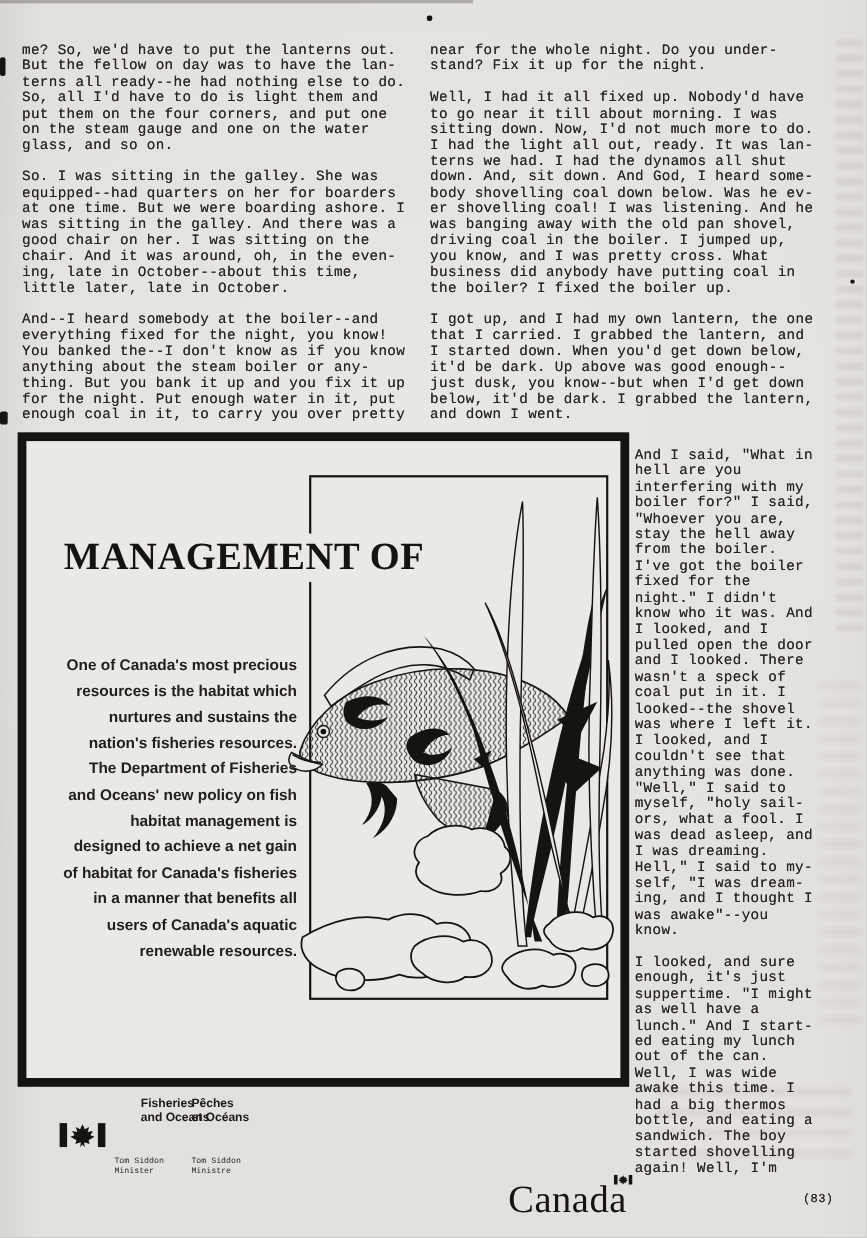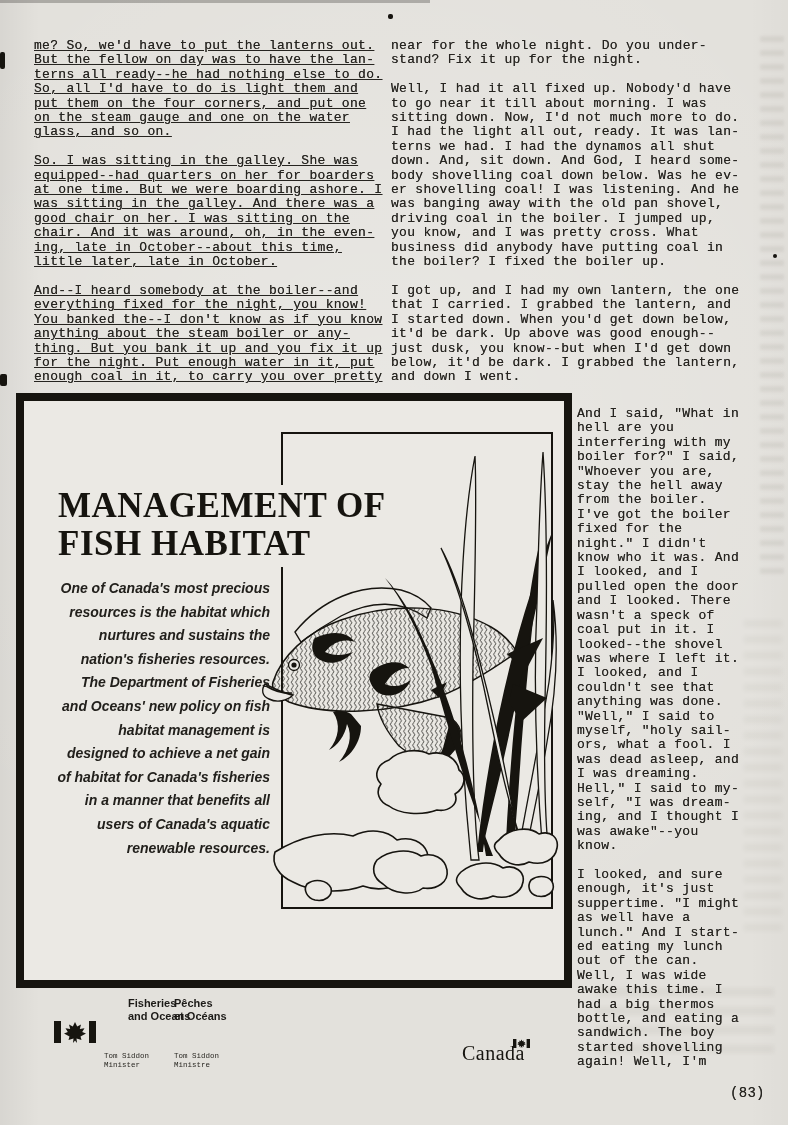--- a/index.html
+++ b/index.html
@@ -6,47 +6,47 @@
   html,body { margin:0; padding:0; background:#bfbdb8; }
   .page { position:relative; width:788px; height:1125px; margin:0 auto; overflow:hidden;
           background:
             radial-gradient(95% 70% at 48% 38%, rgba(255,255,255,0.22), rgba(255,255,255,0) 70%),
             linear-gradient(to right, rgba(0,0,0,0.05), rgba(0,0,0,0) 5%, rgba(0,0,0,0) 95%, rgba(0,0,0,0.02)),
             var(--paper);
           font-family:"Liberation Mono", monospace; color:var(--ink); }
 
   .story { position:absolute; font-size:13px; line-height:14.4px; letter-spacing:0.3px;
            white-space:pre; color:var(--ink); text-shadow:0 0 0.5px rgba(38,36,32,0.75); }
-  .col-left  { left:34px;  top:39px;text-decoration:underline; }
+  .col-left  { left:20px;  top:39px; }
   .col-right { left:391px; top:39px; }
   .col-side  { left:577px; top:407px; }
-  .pagenum   { position:absolute; left:730px; top:1085px; font-size:14px; letter-spacing:0.3px;
+  .pagenum   { position:absolute; left:730px; top:1085px; font-size:11px; letter-spacing:0.3px;
                text-shadow:0 0 0.5px rgba(38,36,32,0.75); }
 
   .ad { position:absolute; left:16px; top:393px; width:556px; height:595px; box-sizing:border-box;
         border:8px solid var(--line); background:var(--ad-paper); }
   .inner-frame { position:absolute; left:257px; top:31px; width:272px; height:477px;
                  box-sizing:border-box; border:2.5px solid var(--line); z-index:1; }
   .fish-art { position:absolute; left:257px; top:31px; width:272px; height:477px;
               overflow:visible; z-index:2; }
   .ad-title { position:absolute; left:34px; top:84px; z-index:3; background:var(--ad-paper);
               padding:2px 12px 4px 0; font-family:"Liberation Serif", serif; font-weight:bold;
               font-size:35px; line-height:38px; letter-spacing:0.5px; color:var(--line); }
-  .ad-body { position:absolute; left:30px; top:176px; width:216px; z-index:2; text-align:right;
+  .ad-body { position:absolute; left:30px; top:192px; width:216px; z-index:2; text-align:right;
              font-family:"Liberation Sans", sans-serif; font-weight:bold; font-size:14px;
-             line-height:23.6px; white-space:pre; color:#22201c;font-style:italic; }
+             line-height:23.6px; white-space:pre; color:#22201c; }
   .gov-flag { position:absolute; left:30px; top:620px; width:42px; height:22px; }
   .dept { position:absolute; font-family:"Liberation Sans", sans-serif; font-weight:bold;
           font-size:11px; line-height:12.5px; white-space:pre; color:#1c1a17; }
   .dept-en { left:80px; top:596px;margin-left:24px; } .dept-fr { left:150px; top:596px; }
   .minister { position:absolute; font-family:Liberation Mono, monospace; font-size:7.5px;
               line-height:8.5px; white-space:pre; color:#2a2823; }
   .minister-en { left:80px; top:651px; } .minister-fr { left:150px; top:651px; }
-  .wordmark { position:absolute; left:438px; top:641px; font-family:"Liberation Serif", serif;
-              font-size:20px; letter-spacing:0.5px; color:var(--line); }
+  .wordmark { position:absolute; left:438px; top:670px; font-family:"Liberation Serif", serif;
+              font-size:35px; letter-spacing:0.5px; color:var(--line); }
   .wordmark-flag { position:absolute; right:-5px; top:-3px; width:17px; height:9px; }
 
   .ghost { position:absolute; pointer-events:none; }
   .g-right { left:760px; top:36px; width:24px; height:540px; filter:blur(1.5px); opacity:0.55;
              background:repeating-linear-gradient(to bottom, rgba(118,112,100,0.20) 0 6px, rgba(0,0,0,0) 6px 14px); }
   .g-right2 { left:744px; top:620px; width:38px; height:320px; filter:blur(2px); opacity:0.4;
               background:repeating-linear-gradient(to bottom, rgba(118,112,100,0.16) 0 7px, rgba(0,0,0,0) 7px 16px); }
   .g-bottom { left:596px; top:988px; width:178px; height:74px; filter:blur(2px); opacity:0.45;
               background:repeating-linear-gradient(to bottom, rgba(125,118,105,0.18) 0 8px, rgba(0,0,0,0) 8px 19px); }
   .speck { position:absolute; background:var(--line); border-radius:2px; }
@@ -212,21 +212,20 @@
         <path d="M26 452 C34 446 46 448 50 456 C52 464 44 470 34 468 C26 466 22 458 26 452 Z"></path>
         <path d="M96 428 C108 418 128 416 140 424 C152 420 164 426 166 438 C168 450 156 458 142 456 C132 464 112 462 102 452 C92 446 90 436 96 428 Z"></path>
         <path d="M180 440 C192 430 210 428 222 436 C234 432 244 440 242 450 C240 462 226 468 212 464 C200 470 186 466 180 456 C174 450 174 446 180 440 Z"></path>
         <path d="M218 408 C228 396 248 394 258 402 C270 398 278 406 276 416 C274 428 262 434 248 430 C238 436 224 432 218 422 C212 416 212 412 218 408 Z"></path>
         <path d="M250 448 C258 442 270 444 272 452 C274 460 266 466 256 464 C248 462 246 454 250 448 Z"></path>
       </g>
     </svg>
 
     <div class="ad-title">
       <div>MANAGEMENT OF</div>
-      <div>FISH HABITAT</div>
     </div>
 
     <div class="ad-body">One of Canada's most precious
 resources is the habitat which
 nurtures and sustains the
 nation's fisheries resources.
 The Department of Fisheries
 and Oceans' new policy on fish
 habitat management is
 designed to achieve a net gain

